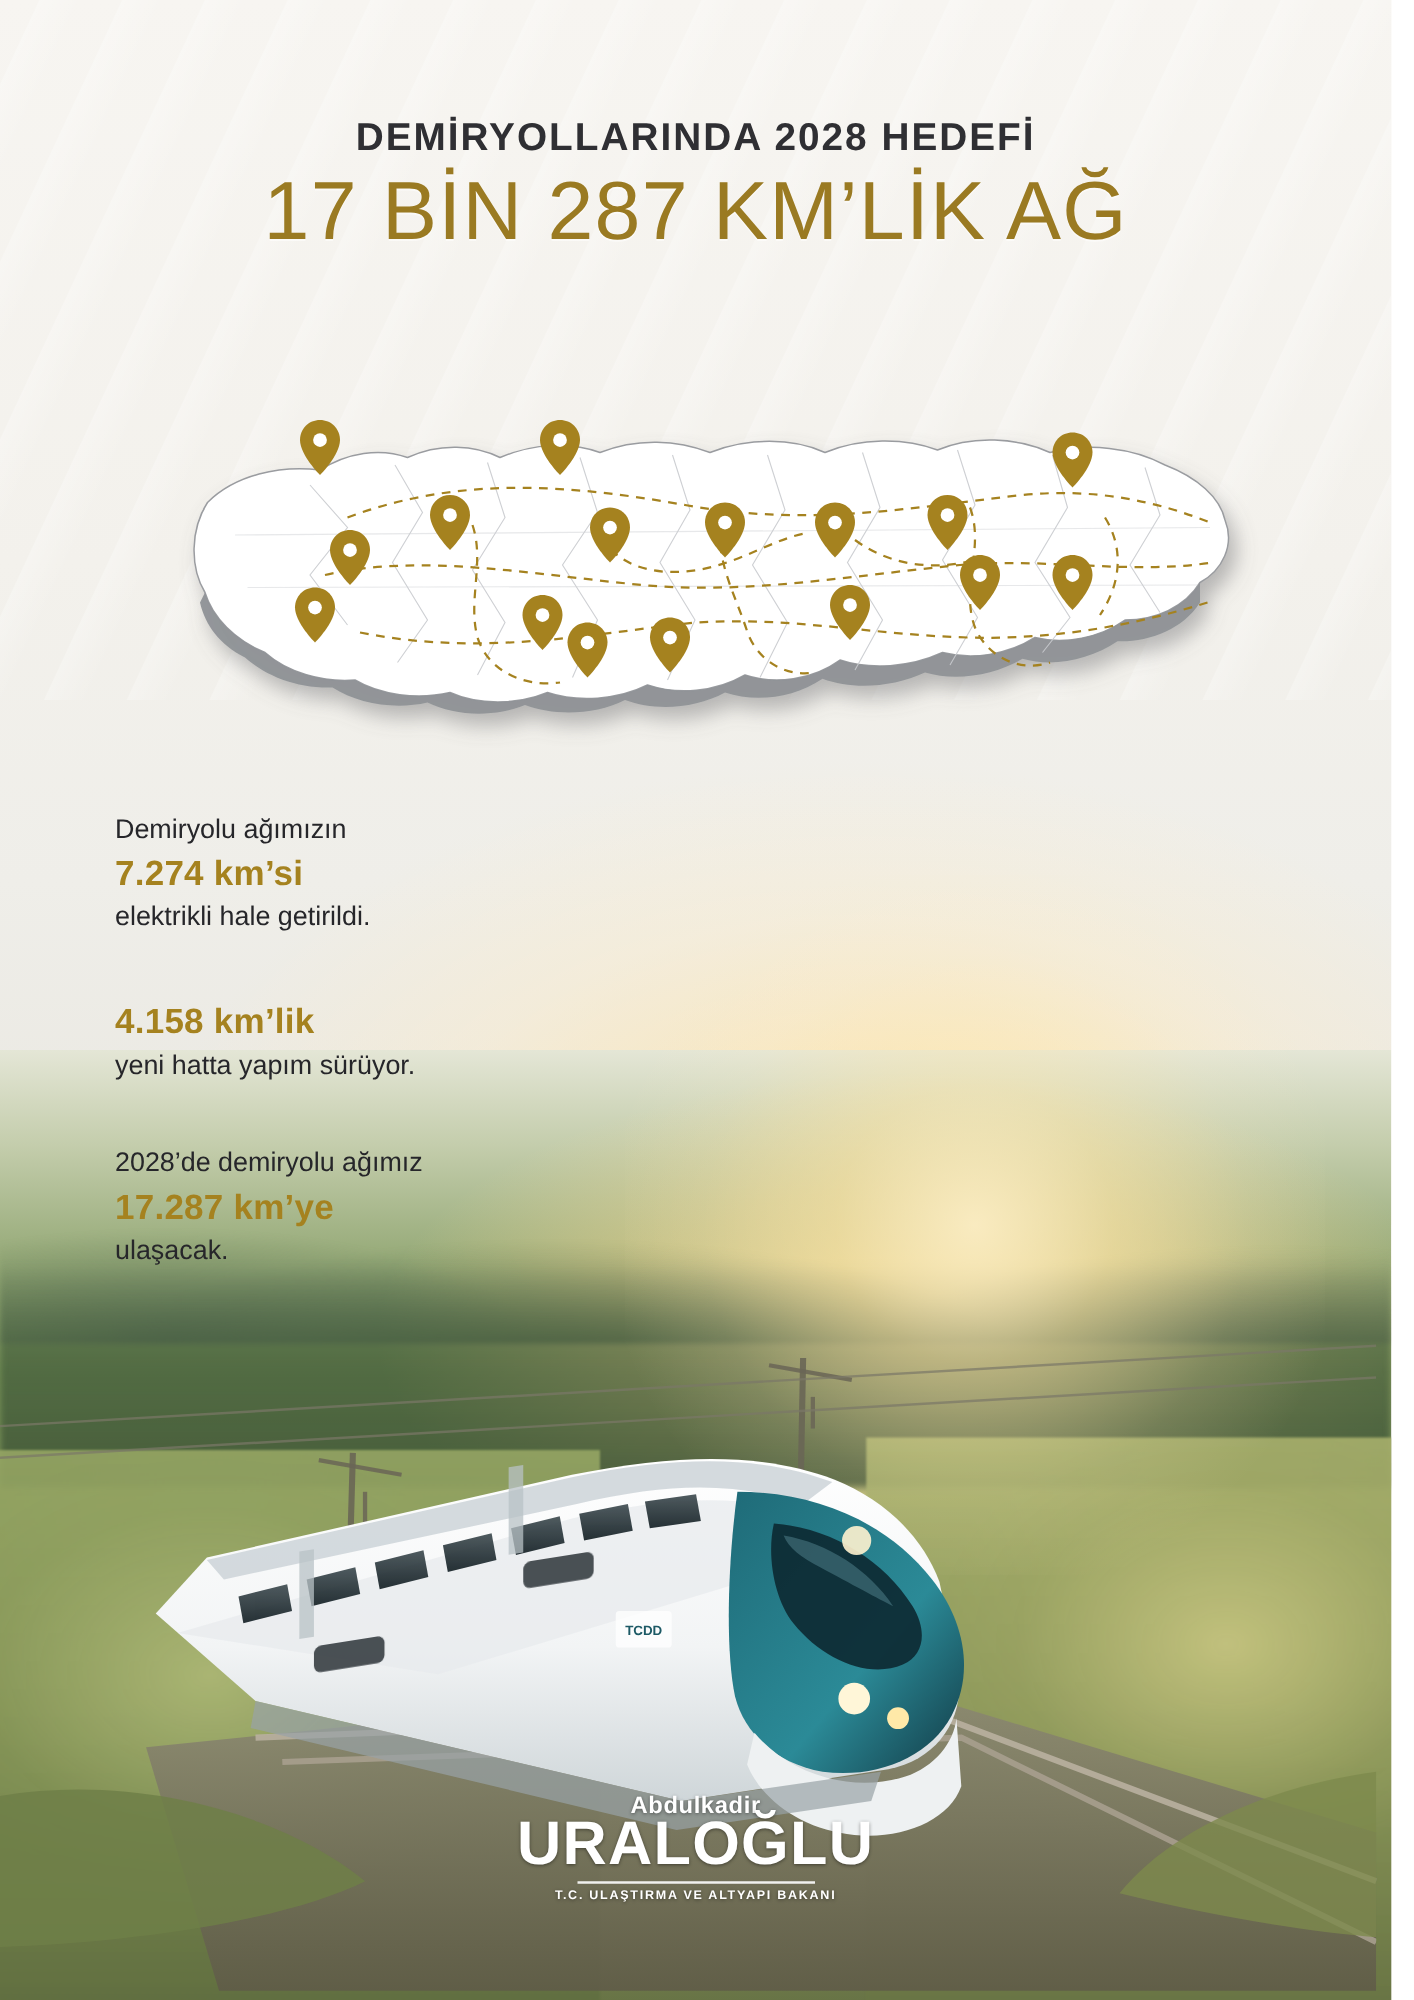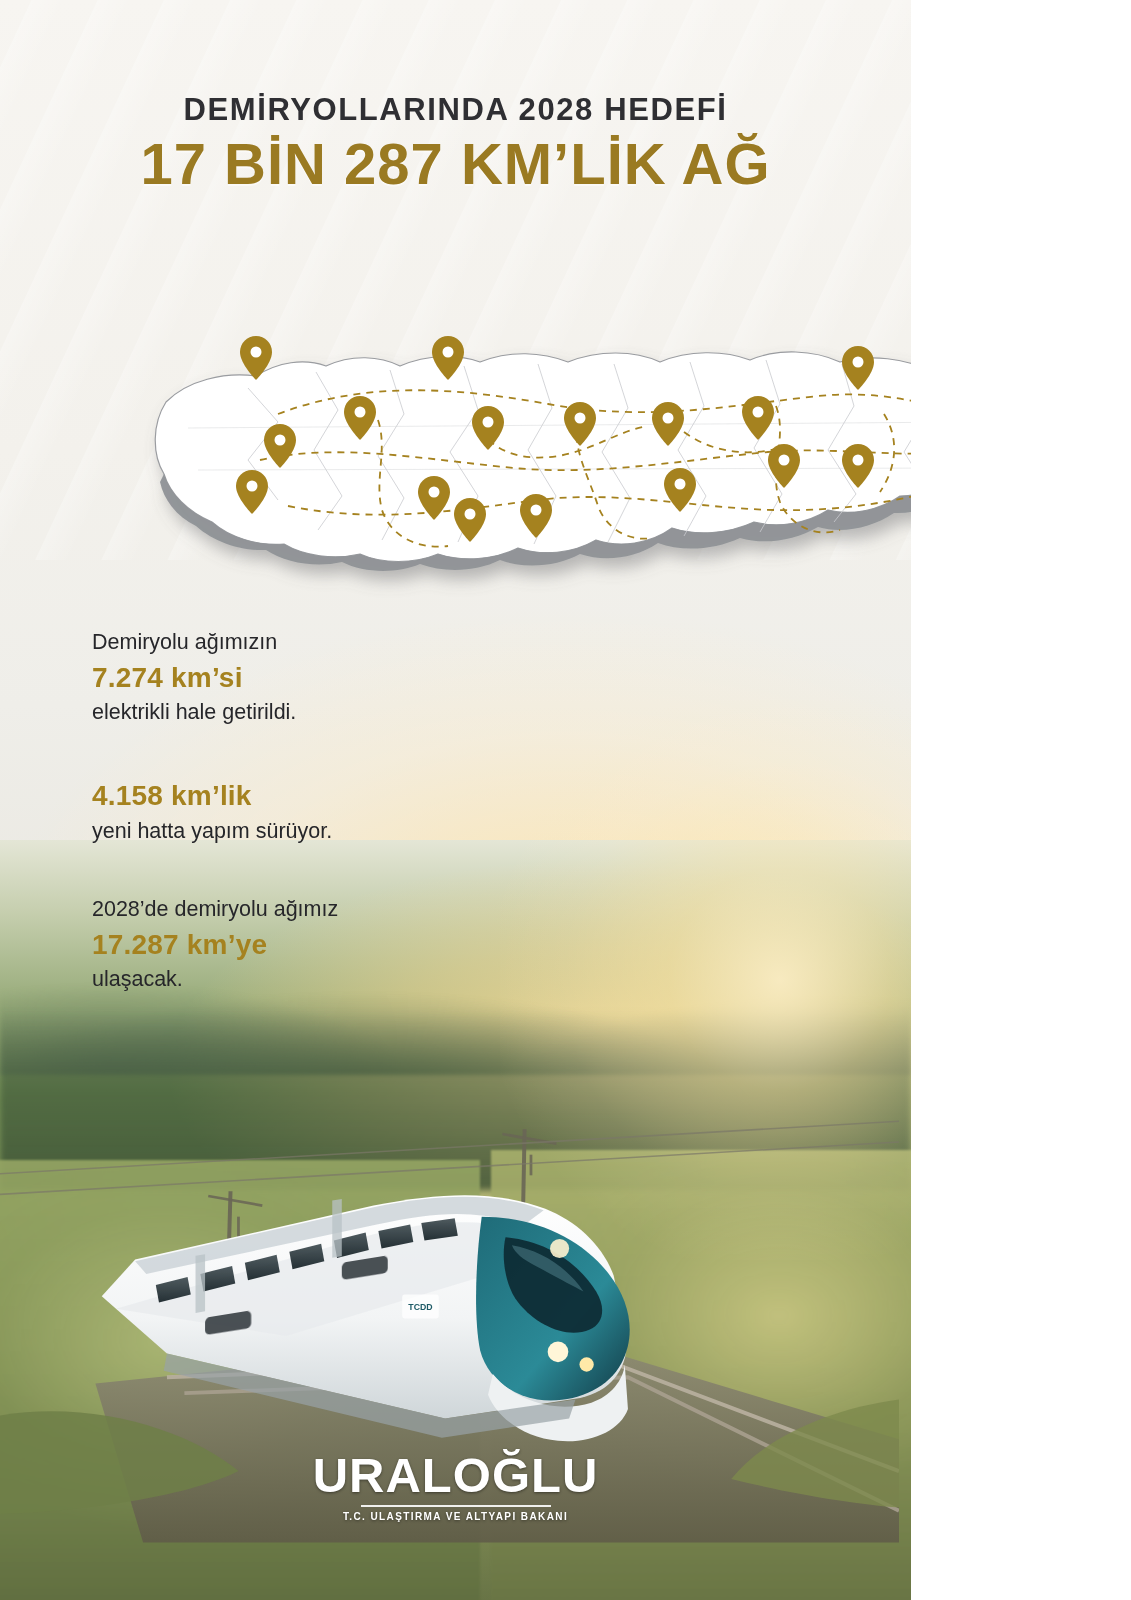--- a/index.html
+++ b/index.html
@@ -5,21 +5,21 @@
   html, body {
     margin: 0;
     padding: 0;
     background: #ffffff;
   }
   body {
     font-family: "Liberation Sans", sans-serif;
   }
   .poster {
     position: relative;
-    width: 911px;
+    width: 1113px;
     height: 1600px;
     overflow: hidden;
     background: #f2efe9;
   }
 
   
   .bg-sky {
     position: absolute;
     left: 0; top: 0; right: 0;
     height: 980px;
@@ -101,22 +101,22 @@
     z-index: 6;
   }
   .kicker {
     font-size: 31px;
     font-weight: bold;
     letter-spacing: 1.6px;
     color: #2f2f33;
     margin: 0 0 6px 0;
   }
   .headline {
-    font-size: 58px;
-    font-weight: bold;
+    font-size: 66px;
+    font-weight: normal;
     letter-spacing: 1px;
     color: #9a7a22;
     margin: 0;
     line-height: 1.05;
     text-shadow: 0 2px 0 rgba(255,255,255,0.5);
   }
 
   
   .map-wrap {
     position: absolute;
@@ -125,21 +125,21 @@
     width: 880px;
     height: 300px;
     z-index: 5;
   }
   .map-wrap svg { display: block; width: 100%; height: 100%; }
 
   
   .stats {
     position: absolute;
     left: 0; right: 0;
-    top: 627px;
+    top: 648px;
     z-index: 6;
     display: flex;
     padding: 0 92px;
     box-sizing: border-box;
     gap: 22px;
   }
   .col { flex: 1 1 0; }
   .col.col2 { padding-left: 22px; }
   .col.col3 { padding-left: 28px; }
   .stat {
@@ -462,18 +462,19 @@
           <rect x="430" y="276" width="58" height="22" rx="6" transform="skewY(-9)"></rect>
         </g>
       </g>
 
       <path d="M0,400 C120,380 240,420 300,470 C240,500 120,520 0,524 Z" fill="#6f7f48" opacity="0.85"></path>
       <path d="M1131,380 C1040,392 960,430 920,480 C1000,500 1080,512 1131,516 Z" fill="#7d8a4c" opacity="0.8"></path>
     </svg>
   </div>
 
   <div class="logo">
+    <div class="logo-first">Abdulkadir</div>
     <div class="logo-last">URALOĞLU</div>
     <div class="logo-rule"></div>
     <div class="logo-title">T.C. ULAŞTIRMA VE ALTYAPI BAKANI</div>
   </div>
 
 </div>
 
 </body></html>

